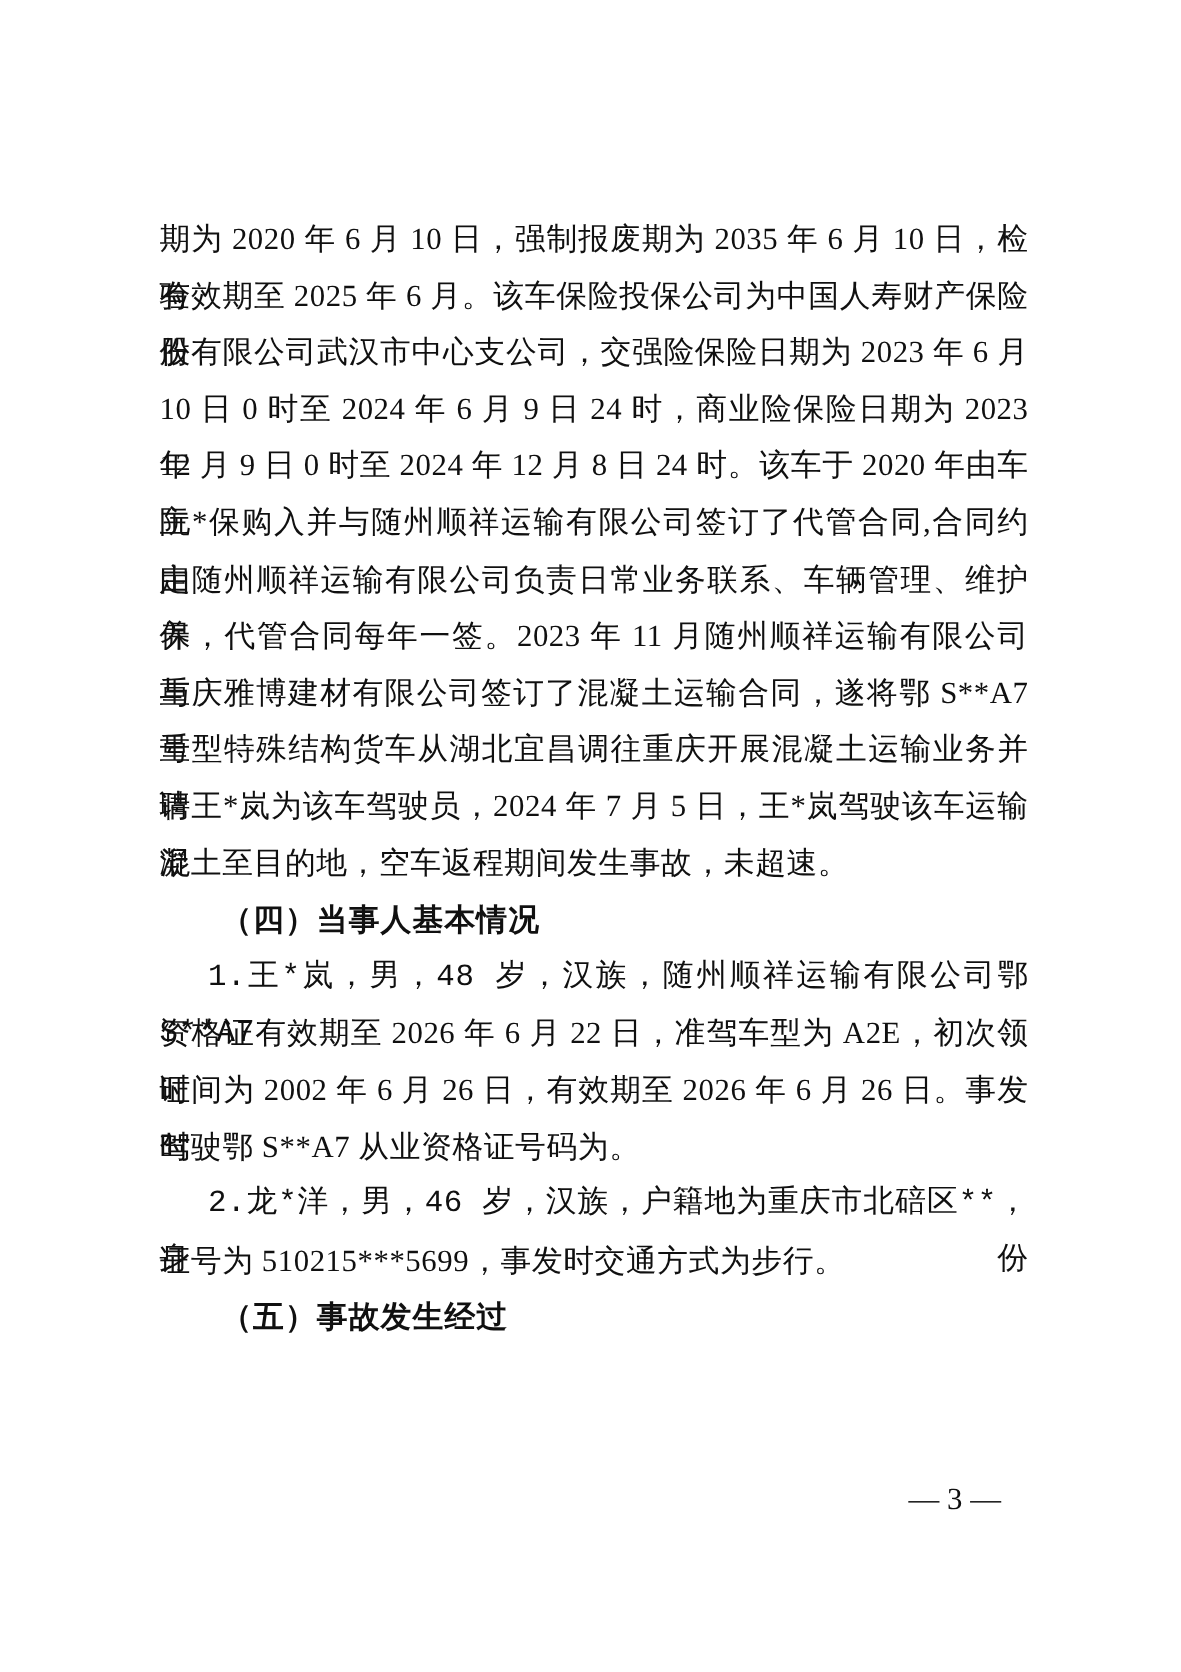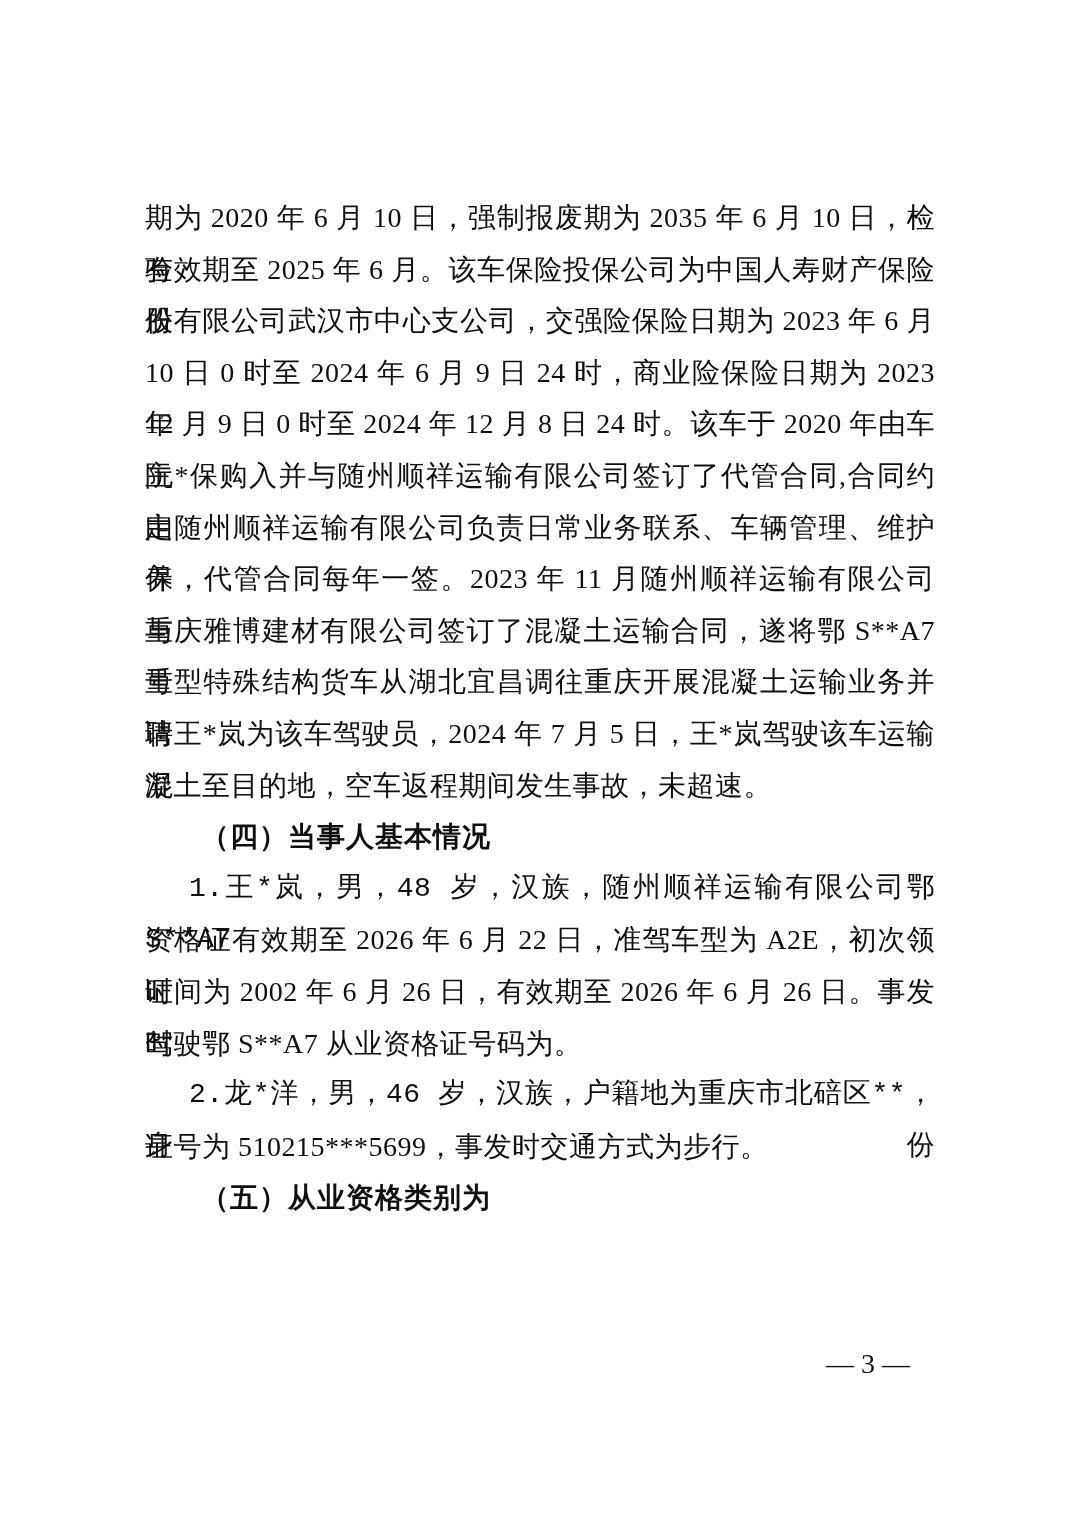--- a/index.html
+++ b/index.html
@@ -77,16 +77,16 @@
       <div class="line">重型特殊结构货车从湖北宜昌调往重庆开展混凝土运输业务并聘</div>
       <div class="line">请王*岚为该车驾驶员，2024 年 7 月 5 日，王*岚驾驶该车运输混</div>
       <div class="line end">凝土至目的地，空车返程期间发生事故，未超速。</div>
       <div class="line heading indent-heading">（四）当事人基本情况</div>
       <div class="line indent-num">1.王*岚，男，48 岁，汉族，随州顺祥运输有限公司鄂 S**A7</div>
       <div class="line">资格证有效期至 2026 年 6 月 22 日，准驾车型为 A2E，初次领证</div>
       <div class="line">时间为 2002 年 6 月 26 日，有效期至 2026 年 6 月 26 日。事发时</div>
       <div class="line end">驾驶鄂 S**A7 从业资格证号码为。</div>
       <div class="line indent-num">2.龙*洋，男，46 岁，汉族，户籍地为重庆市北碚区**，身份</div>
       <div class="line end">证号为 510215***5699，事发时交通方式为步行。</div>
-      <div class="line heading indent-heading">（五）从业资格类别为</div>
+      <div class="line heading indent-heading">（五）事故发生经过</div>
     </div>
   <div class="page-number">— 3 —</div>
 </div>
 
 </body></html>

